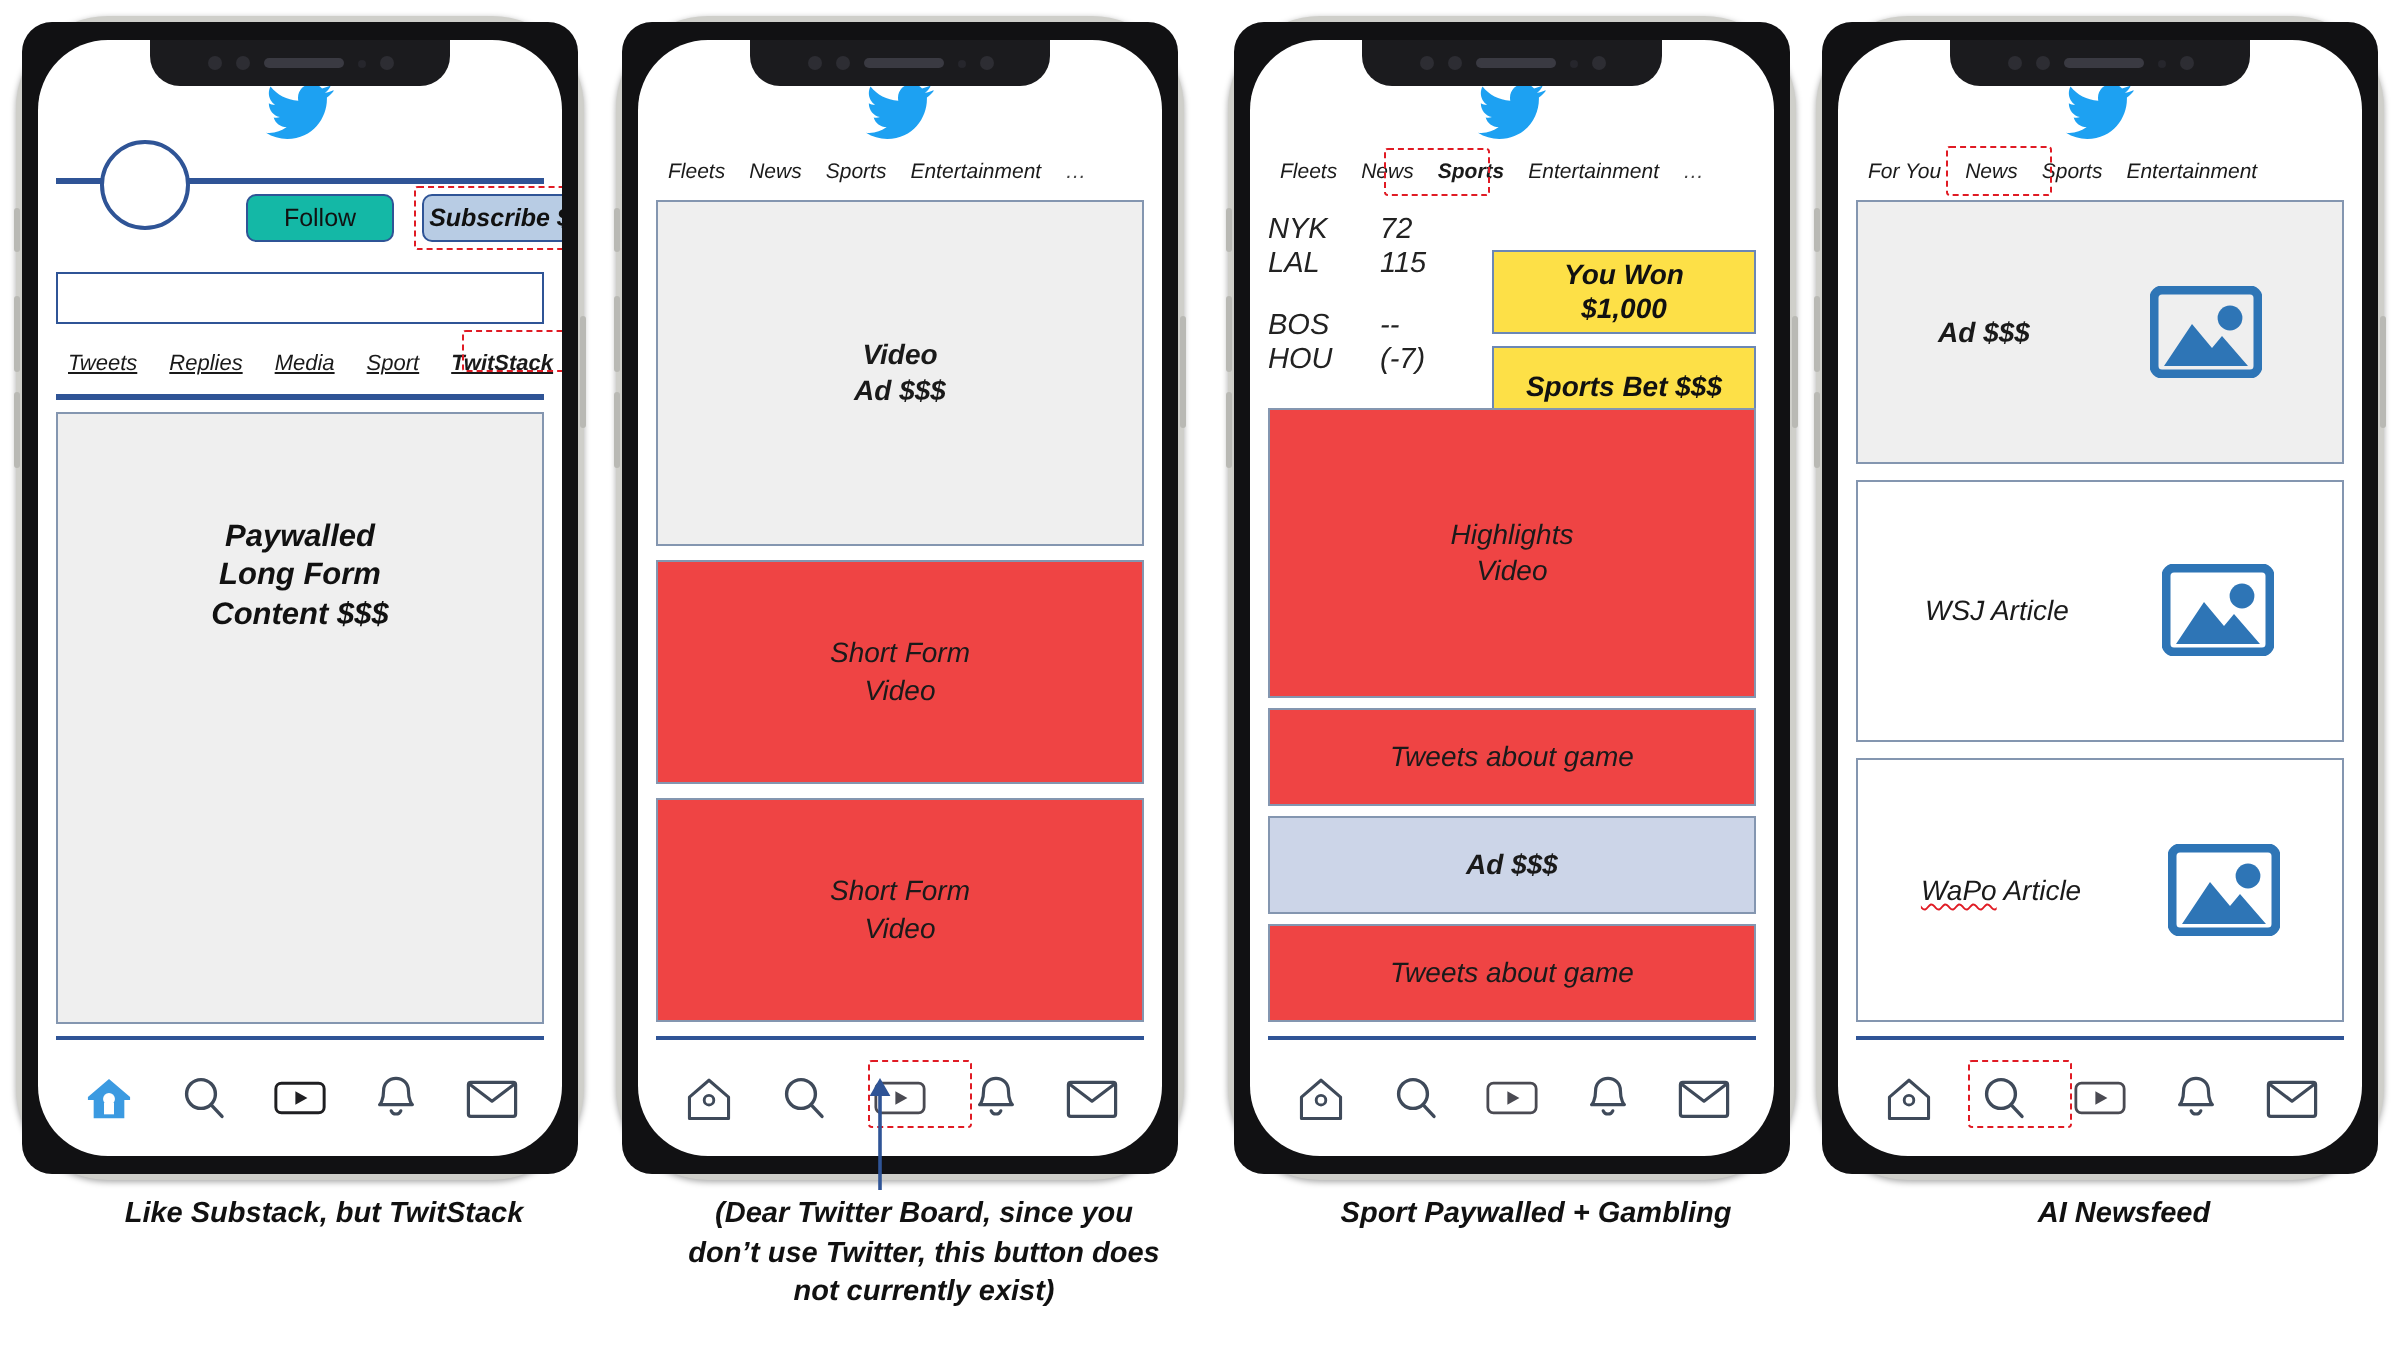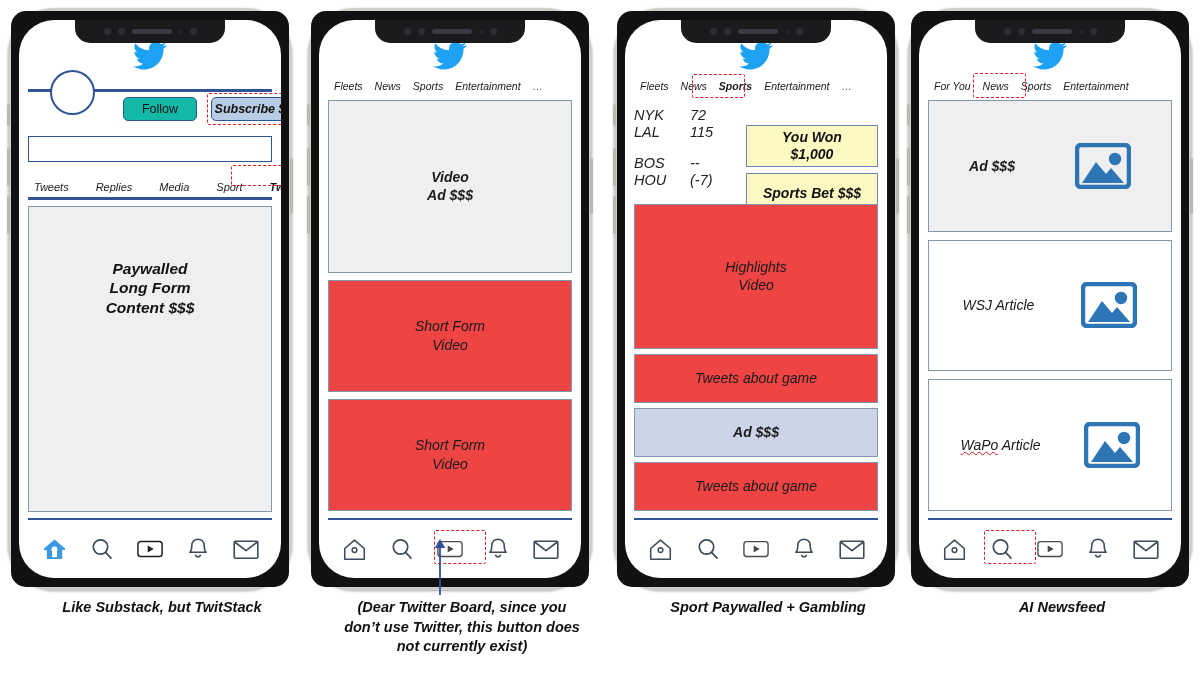--- a/index.html
+++ b/index.html
@@ -83,22 +83,22 @@
   .btn-subscribe {
     left: 183px; top: 23px; width: 78px;
     background: #b8cce4; font-weight: 700; font-style: italic; font-size: 12.5px;
   }
   .dashed-red {
     position:absolute; border: 1.6px dashed #e01b24; border-radius: 2px;
     pointer-events:none;
   }
   .search-box { height: 26px; border: 1.5px solid #2f5496; background:#fff; margin-top:4px; }
   .tabs-row {
-    height: 26px; display:flex; align-items:flex-end; gap: 15px;
-    font-size: 11px; font-style: italic; color:#1a1a1a; margin-top: 7px;
+    height: 26px; display:flex; align-items:center; gap: 4px;
+    font-size: 11px; font-style: italic; color:#1a1a1a; margin-top: 7px; text-decoration: underline;
   }
   .tabs-row .tab { padding: 2px 6px; white-space: nowrap; }
   .tabs-row .tab.bold { font-weight: 700; font-style: italic; }
   .hr-blue2 { height: 3px; background:#2f5496; margin-top: 2px; }
 
   .paywall-card {
     flex: 1; margin-top: 6px; margin-bottom: 6px;
     border: 1.3px solid #8496b0; background: #efefef;
     display:flex; align-items:flex-start; justify-content:center;
     padding-top: 52px;
@@ -139,21 +139,21 @@
   
   .score-area { padding-top: 2px; }
   .score-row { display:flex; align-items:center; gap: 0; height: 48px; }
   .score-teams {
     width: 56px; font-style: italic; font-size: 14.5px; line-height: 1.18; color:#222;
   }
   .score-nums {
     width: 56px; font-style: italic; font-size: 14.5px; line-height: 1.18; color:#222;
   }
   .score-badge {
-    flex: 1; height: 42px; border: 1.4px solid #6b87b5; background:#fef9c3;
+    flex: 1; height: 42px; border: 1.4px solid #6b87b5; background:#fde047;
     display:flex; align-items:center; justify-content:center; text-align:center;
     font-weight: 700; font-style: italic; font-size: 14px; line-height: 1.2; color:#111;margin-top:43px;
   }
 
   
   .article-card {
     flex: 1; border: 1.3px solid #8496b0; background:#fff;
     display:flex; align-items:center; justify-content:space-around; padding: 0 10px;
   }
   .article-card.grey { background:#efefef; }

